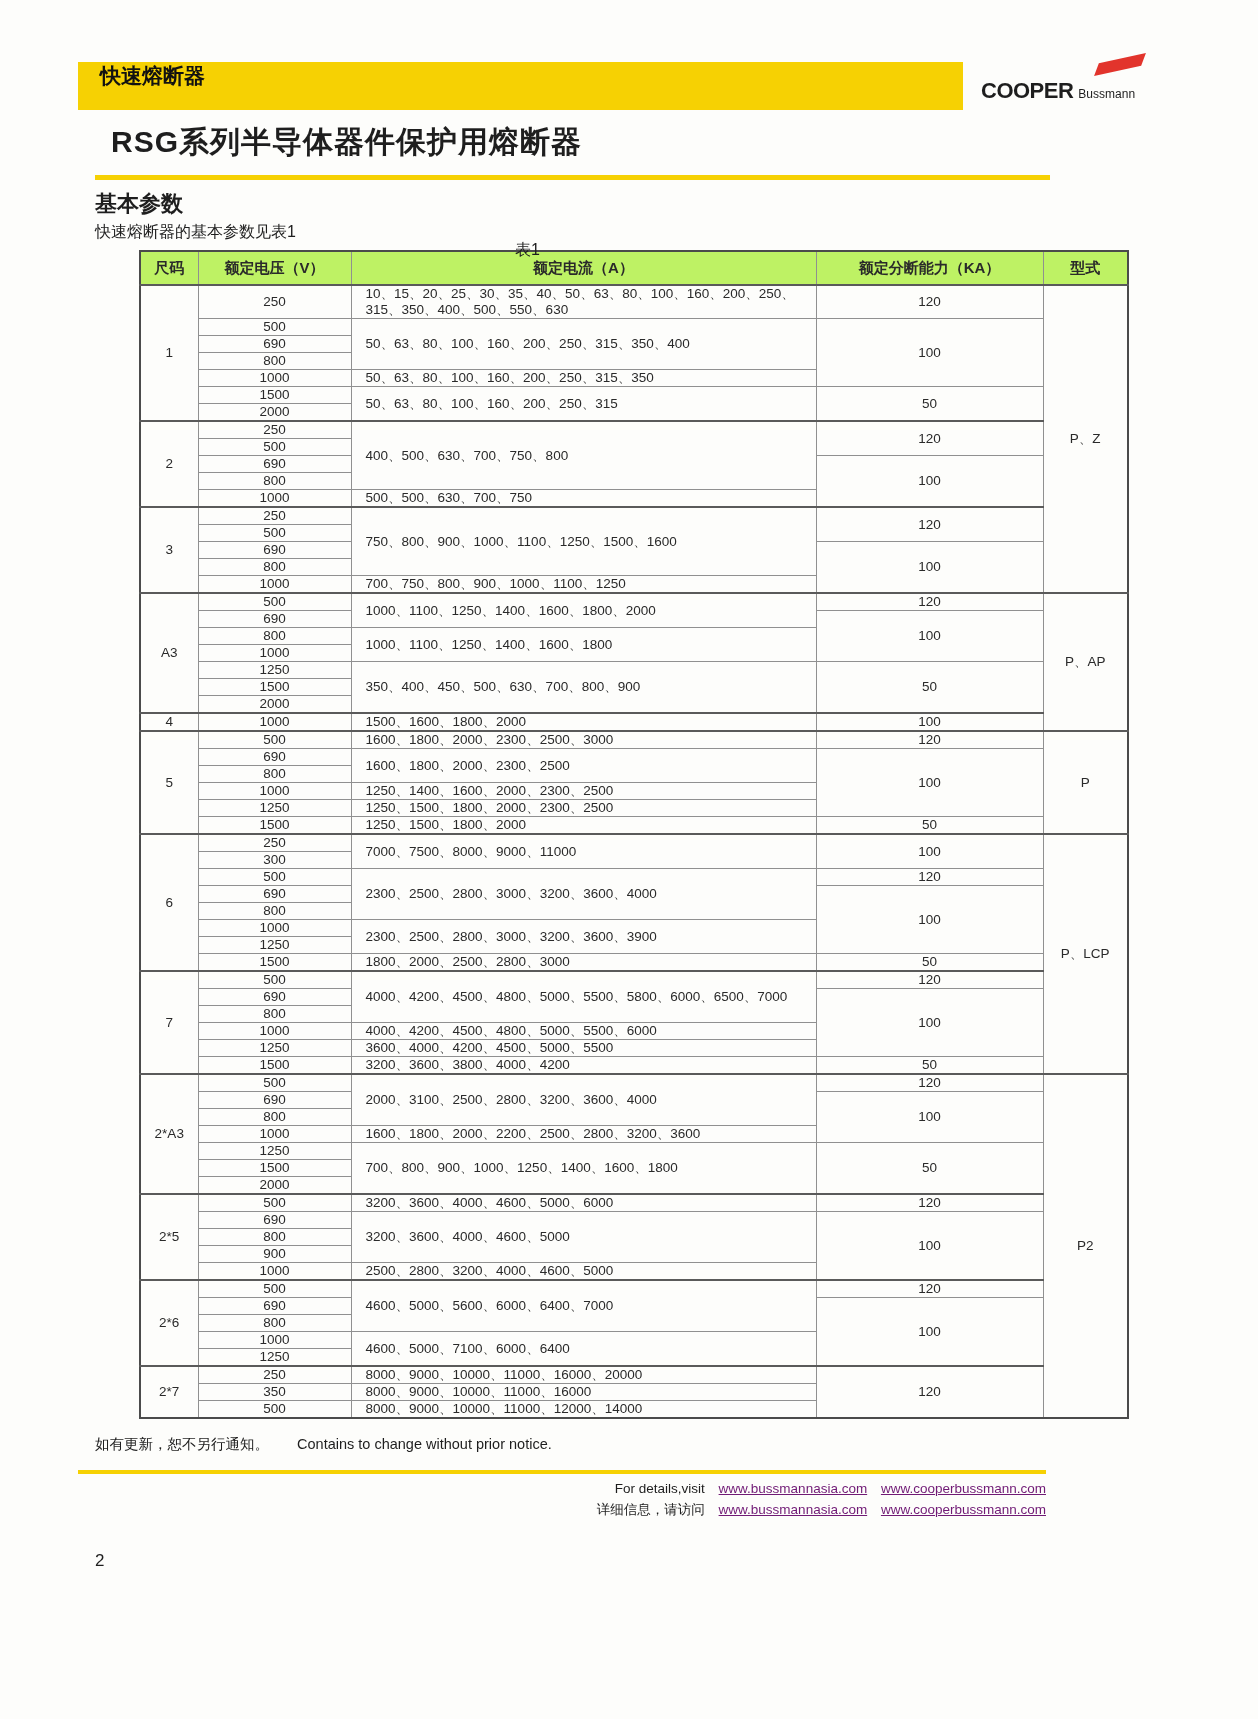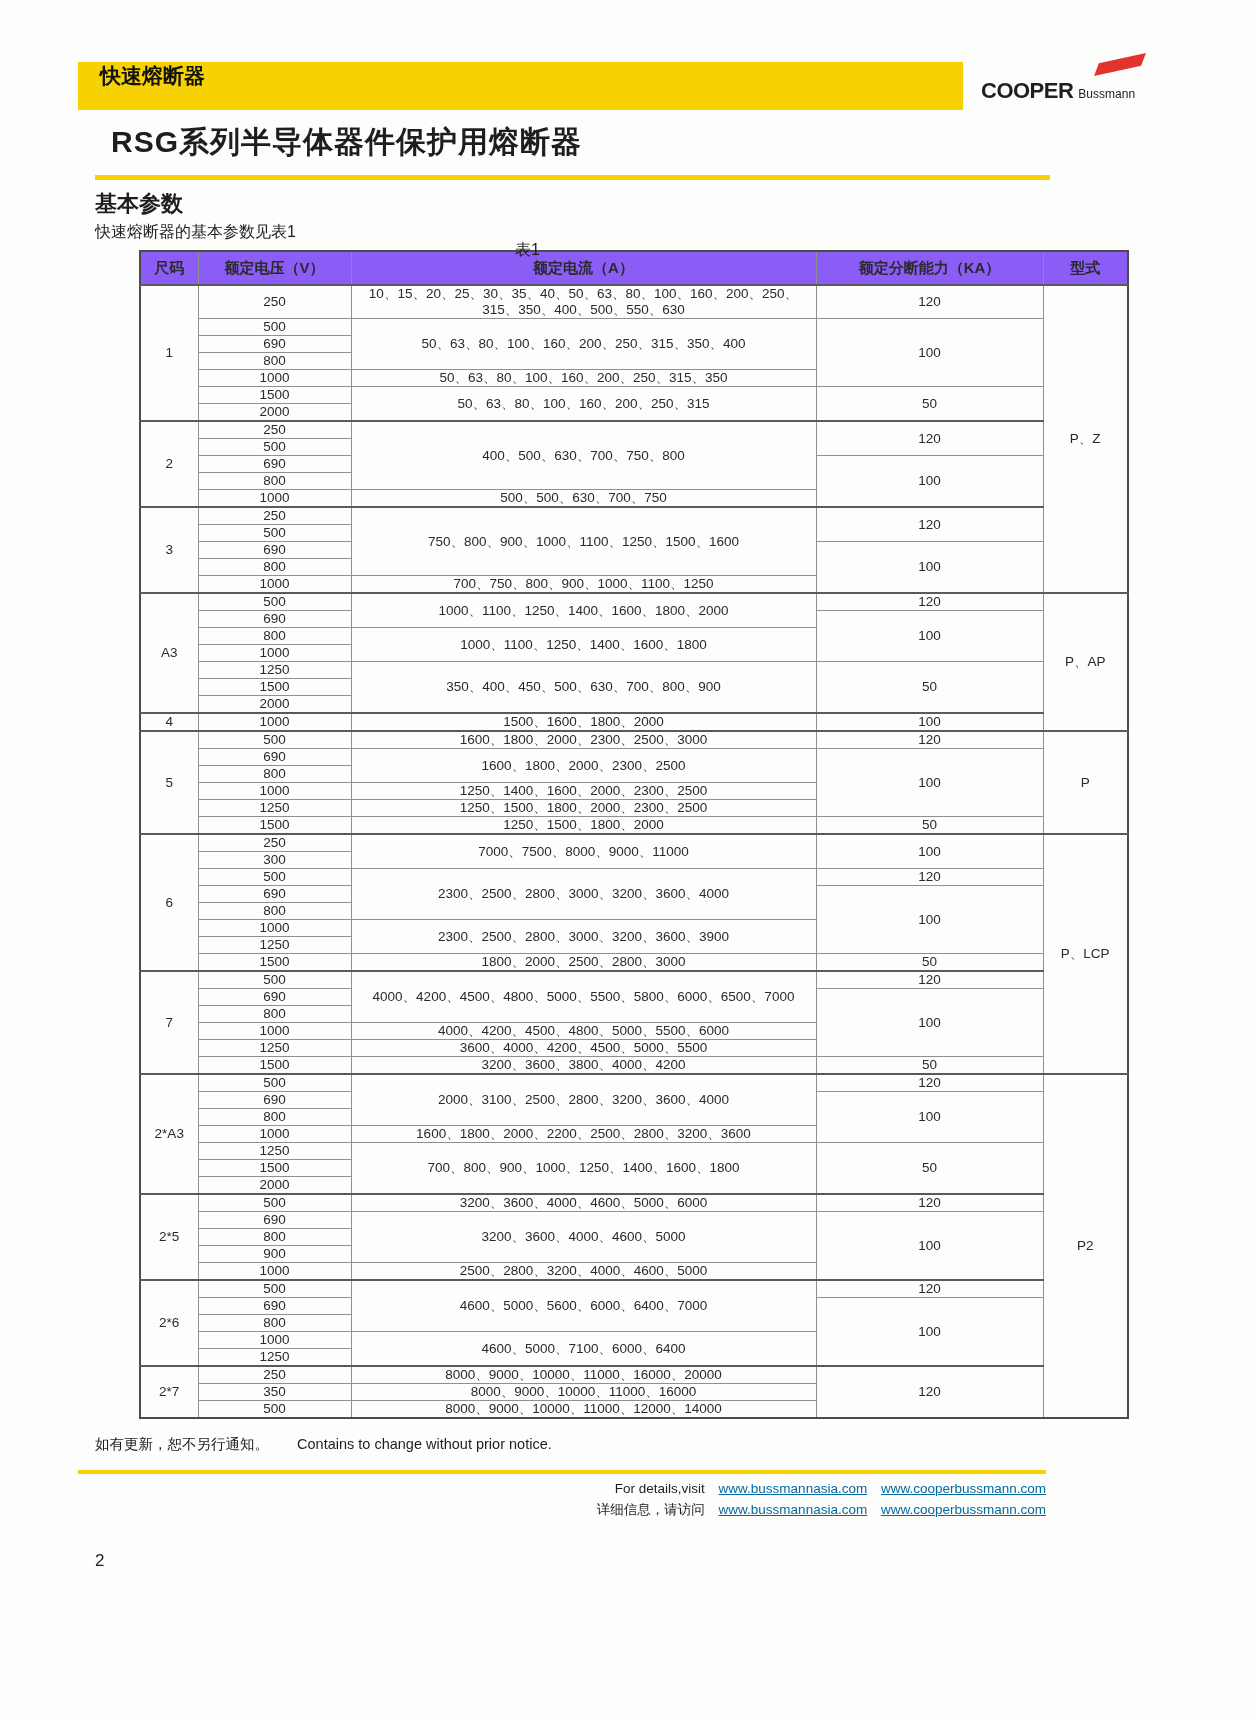--- a/index.html
+++ b/index.html
@@ -32,33 +32,33 @@
   .noterow { position:relative; margin:3px 0 7px 95px; font-size:16px; }
   .tcap { position:absolute; left:420px; top:18px; }
   table.params {
     margin-left:139px; width:988px;
     border-collapse:collapse; table-layout:fixed;
     border:2px solid #4b4b4b;
   }
   .params th, .params td { border:1px solid #909090; color:#2a2a2a; }
   .params thead th {
     height:34px; font-size:15px; font-weight:bold;
-    border-bottom:2px solid #5a5a5a; background:#8b5cf6;
+    border-bottom:2px solid #5a5a5a; background:#bef264;
   }
   .params td {
     height:17px; line-height:16px; font-size:13.5px;
     padding:0; text-align:center; vertical-align:middle;
   }
-  .params td.c-cur { text-align:center; padding:0 5px; }
+  .params td.c-cur { text-align:left; padding:0 14px; }
   .params tr.gt td { border-top:2px solid #5a5a5a; }
   .footnote { margin:16px 0 0 95px; font-size:14.5px; }
   .footnote .en { margin-left:24px; }
   .rule2 { margin:16px 0 0 78px; width:968px; height:4px; background:#f6d103; }
   .links { width:968px; margin:5px 0 0 78px; text-align:right; font-size:13.5px; line-height:1.55; }
-  .links a { color:#0369a1; text-decoration:underline; margin-left:10px; cursor:pointer; }
+  .links a { color:#701a75; text-decoration:underline; margin-left:10px; cursor:pointer; }
   .pagenum { margin:30px 0 0 95px; font-size:17px; }
 </style>
 </head>
 <body>
 
 <div class="topbar">
   <div class="banner">
     <span>快速熔断器</span>
   </div>
   <div class="logo">

